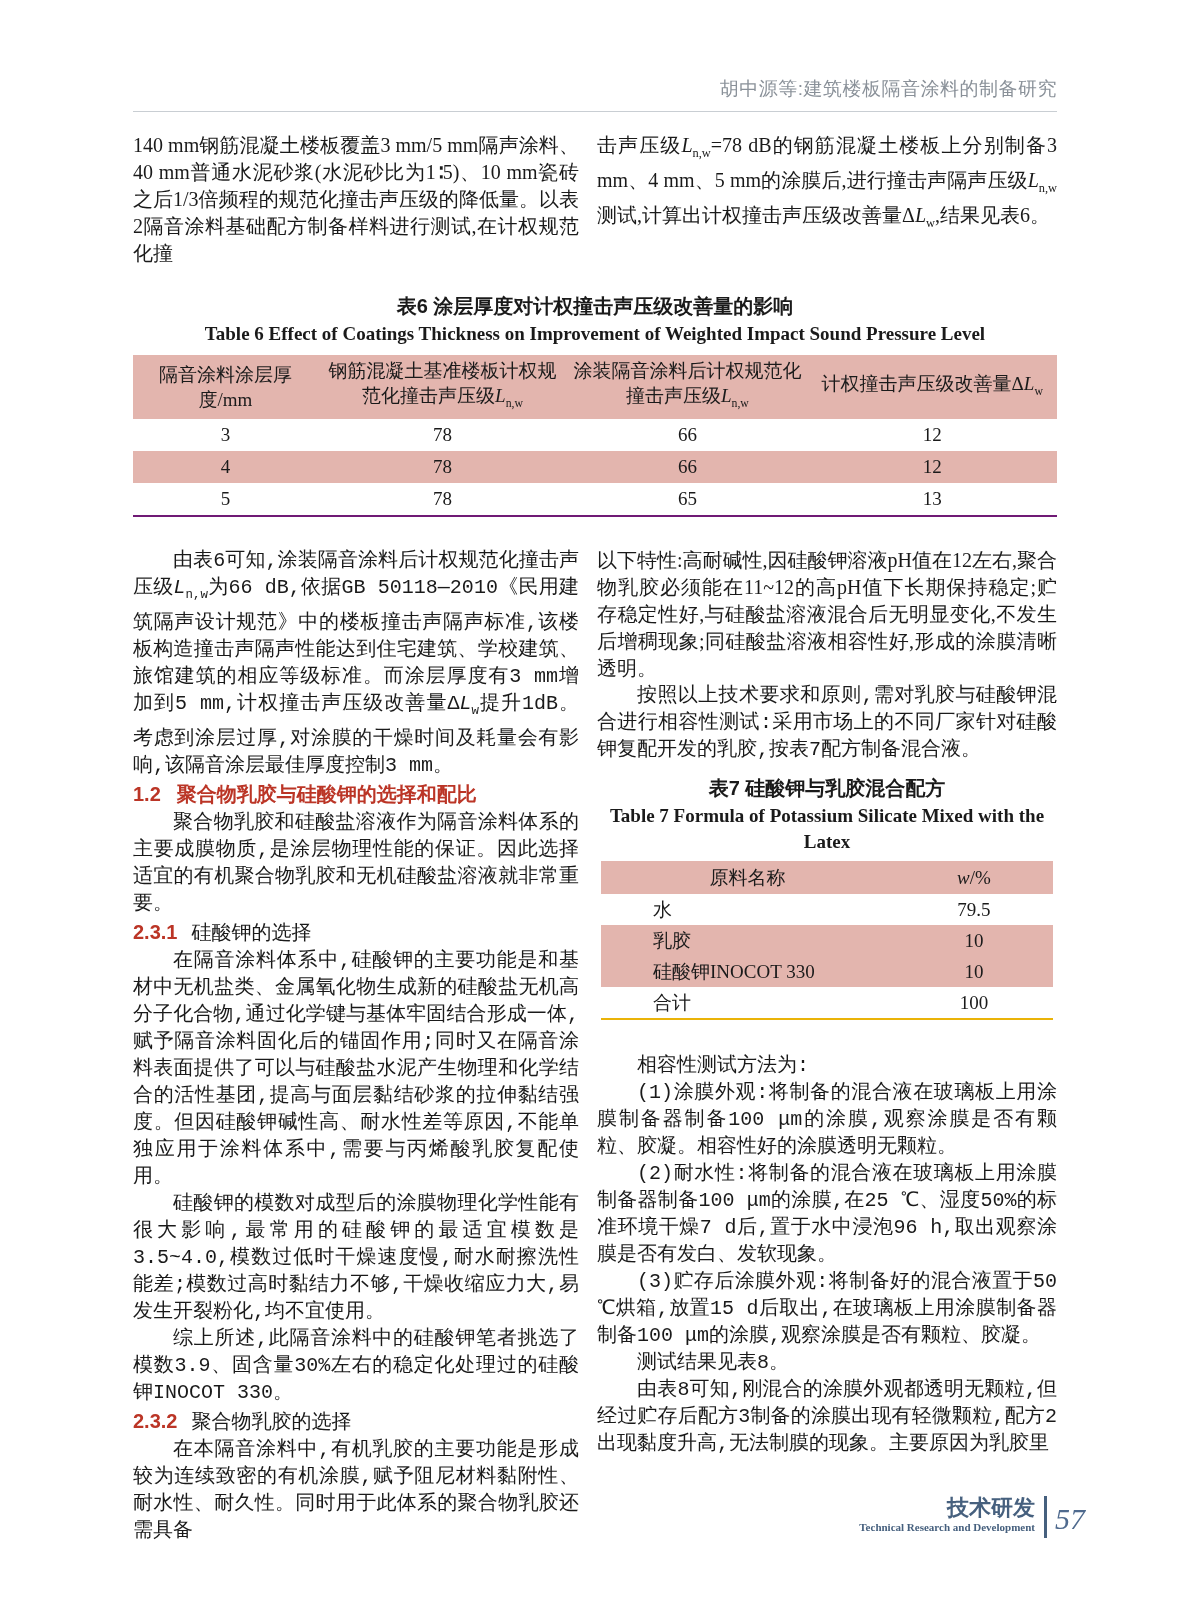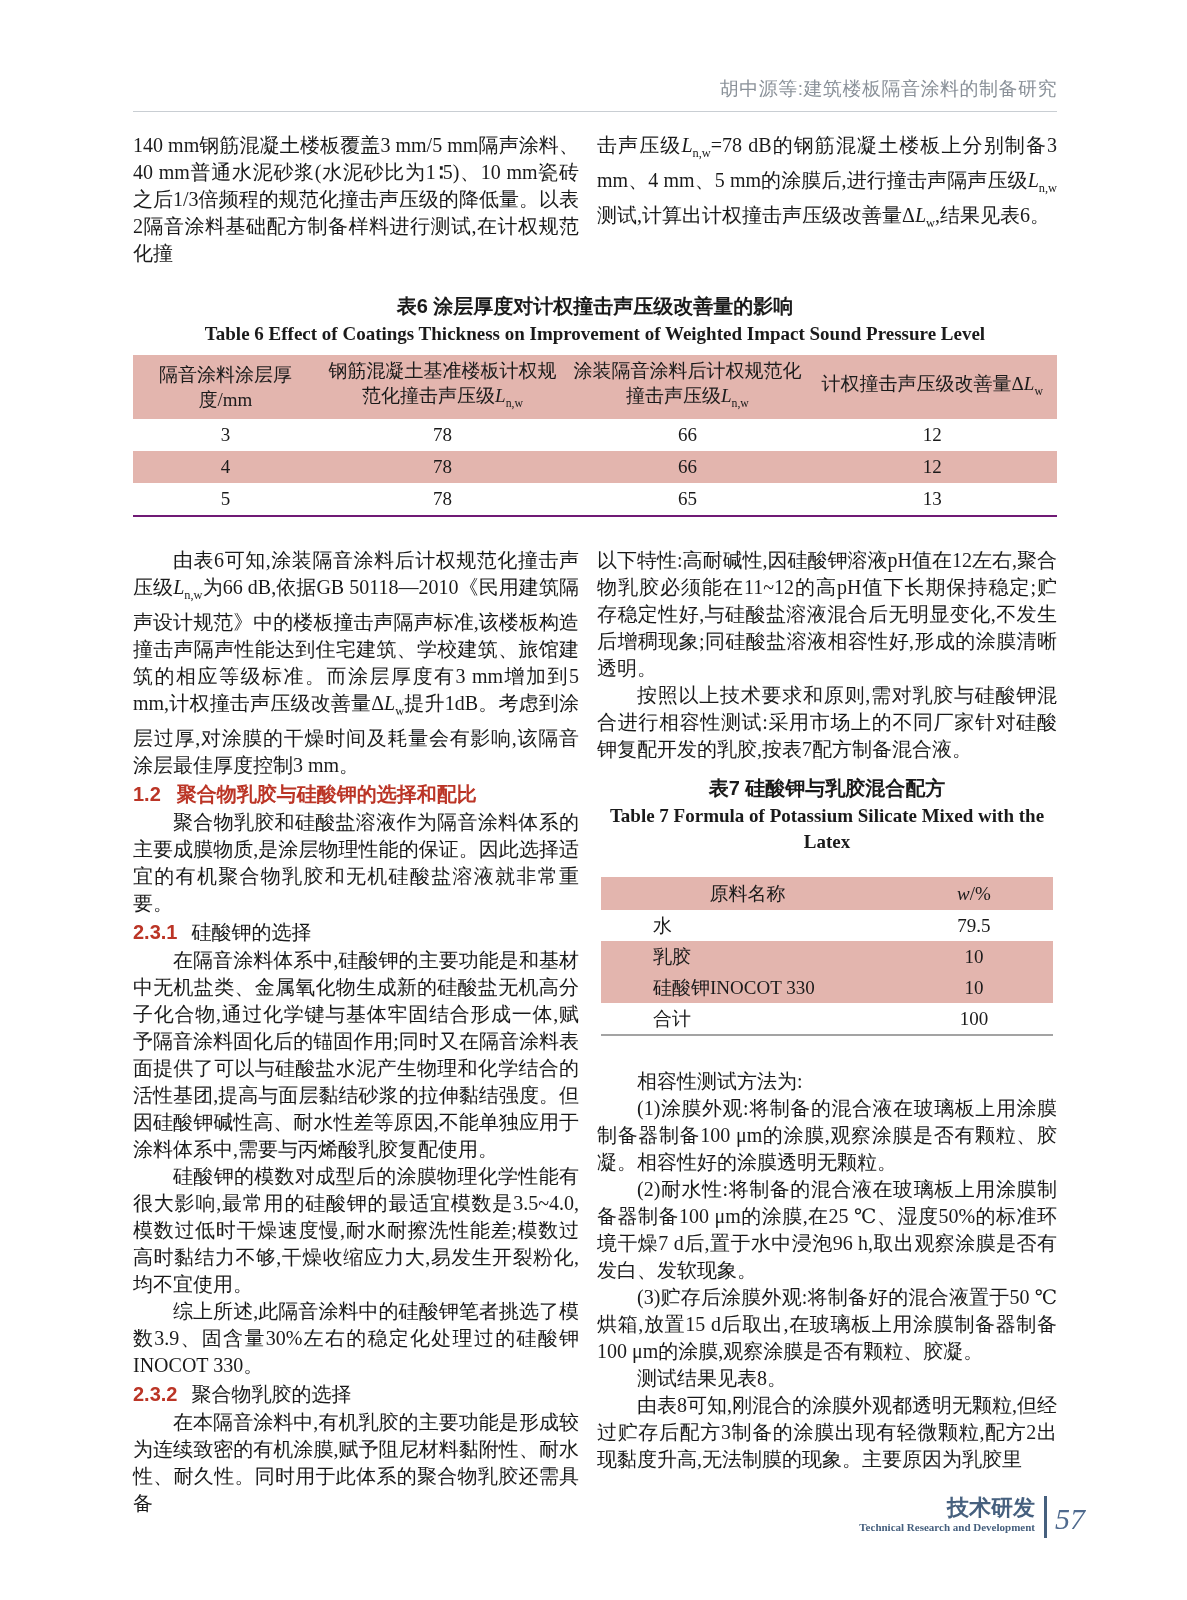--- a/index.html
+++ b/index.html
@@ -10,21 +10,21 @@
   
   .runhead{text-align:right;font-family:"Liberation Sans","DejaVu Sans",sans-serif;
            font-size:19px;color:#8a9199;letter-spacing:0.5px;}
   .head-rule{border:none;border-top:1px solid #c9ced3;margin:9px 0 0 0;}
 
   
   .cols{display:flex;margin-top:20px;}
   .col-l{width:446px;margin-right:18px;}
   .col-r{width:460px;}
   p{margin:0;font-size:20px;line-height:27px;text-align:justify;}
-  p.ind{text-indent:2em;}
+  p.ind{text-indent:2em;font-family:Liberation Mono, monospace;}
   sub{font-size:0.62em;}
   i{font-style:italic;}
 
   
   .h-sec{font-family:"Liberation Sans","DejaVu Sans",sans-serif;font-weight:bold;
          font-size:20px;line-height:30px;color:#bb3526;text-align:left;}
   .h-sub{font-size:20px;line-height:30px;text-align:left;}
   .h-sub .num{font-family:"Liberation Sans","DejaVu Sans",sans-serif;font-weight:bold;color:#bb3526;}
   .h-sub .ttl{color:#1a1a1a;margin-left:14px;}
 
@@ -36,21 +36,21 @@
   
   table{border-collapse:collapse;}
   .t6{width:924px;margin-top:8px;border-bottom:2px solid #701a75;font-size:19px;}
   .t6 th{font-weight:normal;background:#e3b5ae;padding:3px 4px;line-height:25px;height:50px;}
   .t6 td{text-align:center;height:30px;line-height:30px;}
   .t6 .c1{width:20%;} .t6 .c2{width:27%;} .t6 .c3{width:26%;} .t6 .c4{width:27%;}
   tr.pink td{background:#e3b5ae;}
 
   
   .t7wrap{margin-top:12px;}
-  .t7{width:452px;margin:22px auto 0 auto;border-bottom:2px solid #a3a3a3;font-size:19px;}
+  .t7{width:452px;margin:6px auto 0 auto;border-bottom:2px solid #eab308;font-size:19px;}
   .t7 th{font-weight:normal;background:#e3b5ae;height:31px;line-height:31px;}
   .t7 td{height:29px;line-height:29px;}
   .t7 .lab{text-align:left;padding-left:52px;width:65%;}
   .t7 .val{text-align:center;width:35%;}
   .t7 th.lab{text-align:center;padding-left:0;}
   .after-t7{margin-top:32px;}
 
   
   .footer{position:absolute;right:120px;top:1496px;display:flex;align-items:flex-start;}
   .f-txt{text-align:right;margin-left:13px;}

